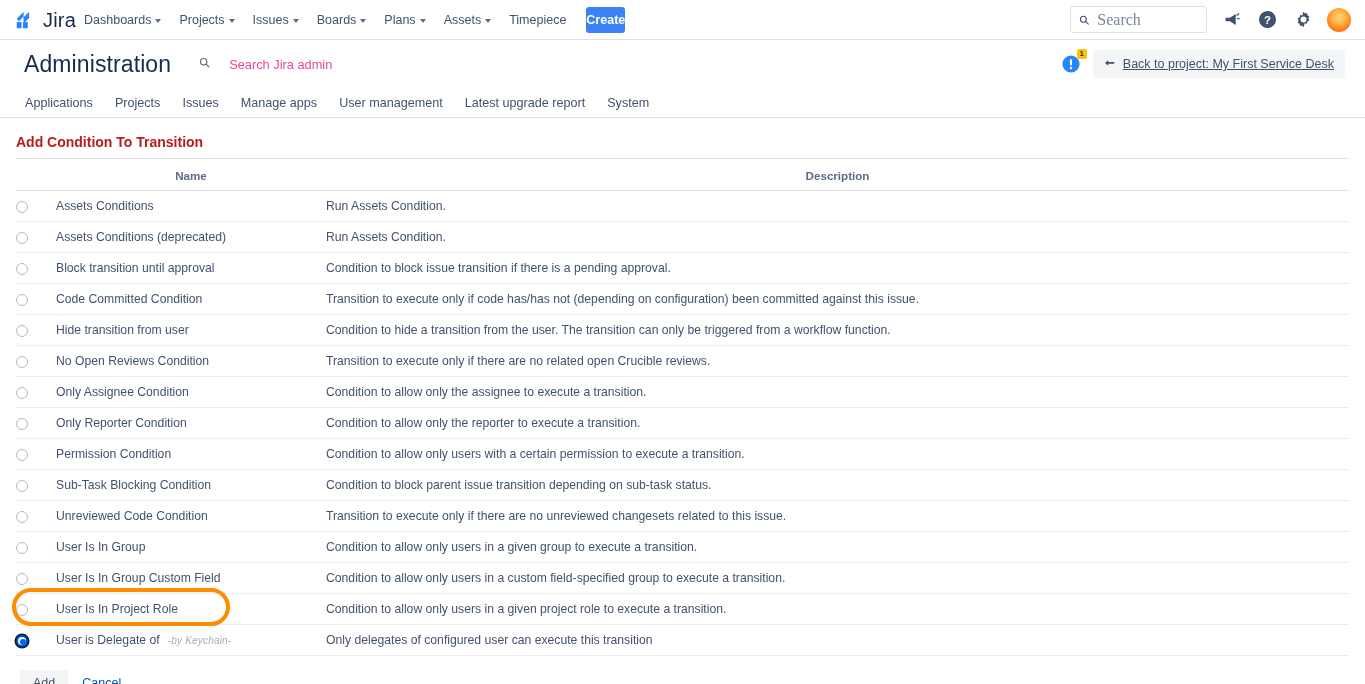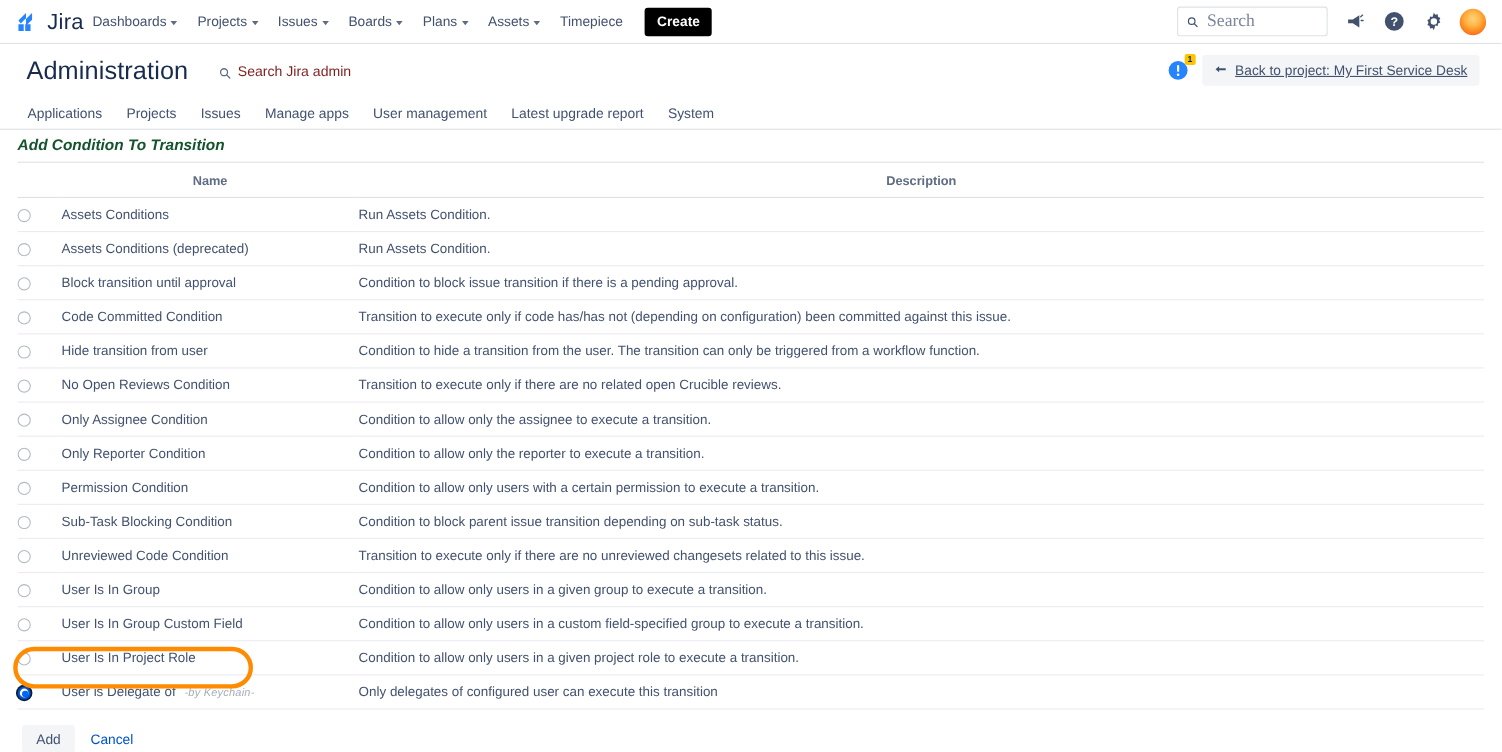--- a/index.html
+++ b/index.html
@@ -51,27 +51,27 @@
   }
   .chev {
     width: 0; height: 0;
     border-left: 3.5px solid transparent;
     border-right: 3.5px solid transparent;
     border-top: 4px solid #5e6c84;
     margin-top: 2px;
   }
   .create-btn {
     margin-left: 10px;
-    background: #000000;
+    background: #3b82f6;
     color: #ffffff;
     font-size: 12.5px;
     font-weight: bold;
     border: none;
     border-radius: 3px;
-    padding: 6px 11px;
+    padding: 6px 0;
     cursor: pointer;
     font-family: inherit;
   }
   .nav-right {
     margin-left: auto;
     display: flex;
     align-items: center;
     gap: 12px;
   }
   .search-box {
@@ -117,25 +117,25 @@
   }
   .admin-title {
     font-size: 23px;
     font-weight: normal;
     color: #172b4d;
     margin: 0;
     letter-spacing: .1px;
   }
   .admin-search {
     display: flex;
-    align-items: flex-end;
-    gap: 6px;
+    align-items: flex-start;
+    gap: 19px;
     margin-left: 28px;
     font-size: 12.8px;
-    color: #7f1d1d;
+    color: #ec4899;
     cursor: pointer;
   }
   .admin-head-right {
     margin-left: auto;
     display: flex;
     align-items: center;
     gap: 12px;
   }
   .alert-wrap { position: relative; width: 20px; height: 20px; cursor: pointer; }
   .alert-badge {
@@ -182,25 +182,24 @@
     cursor: pointer;
     white-space: nowrap;
     border-radius: 3px;
   }
 
   
   .content { padding: 0 16px; }
   .section-title {
     font-size: 14px;
     font-weight: bold;
-    color: #14532d;
-    margin: 5px 0 0 0;
+    color: #b91c1c;
+    margin: 16px 0 0 0;
     padding: 0 0 8px 0;
     border-bottom: 1px solid #dfe1e6;
-    font-style: italic;
   }
   table.cond-table {
     width: 100%;
     border-collapse: collapse;
     table-layout: fixed;
   }
   table.cond-table th {
     font-size: 11.6px;
     font-weight: bold;
     color: #5e6c84;

